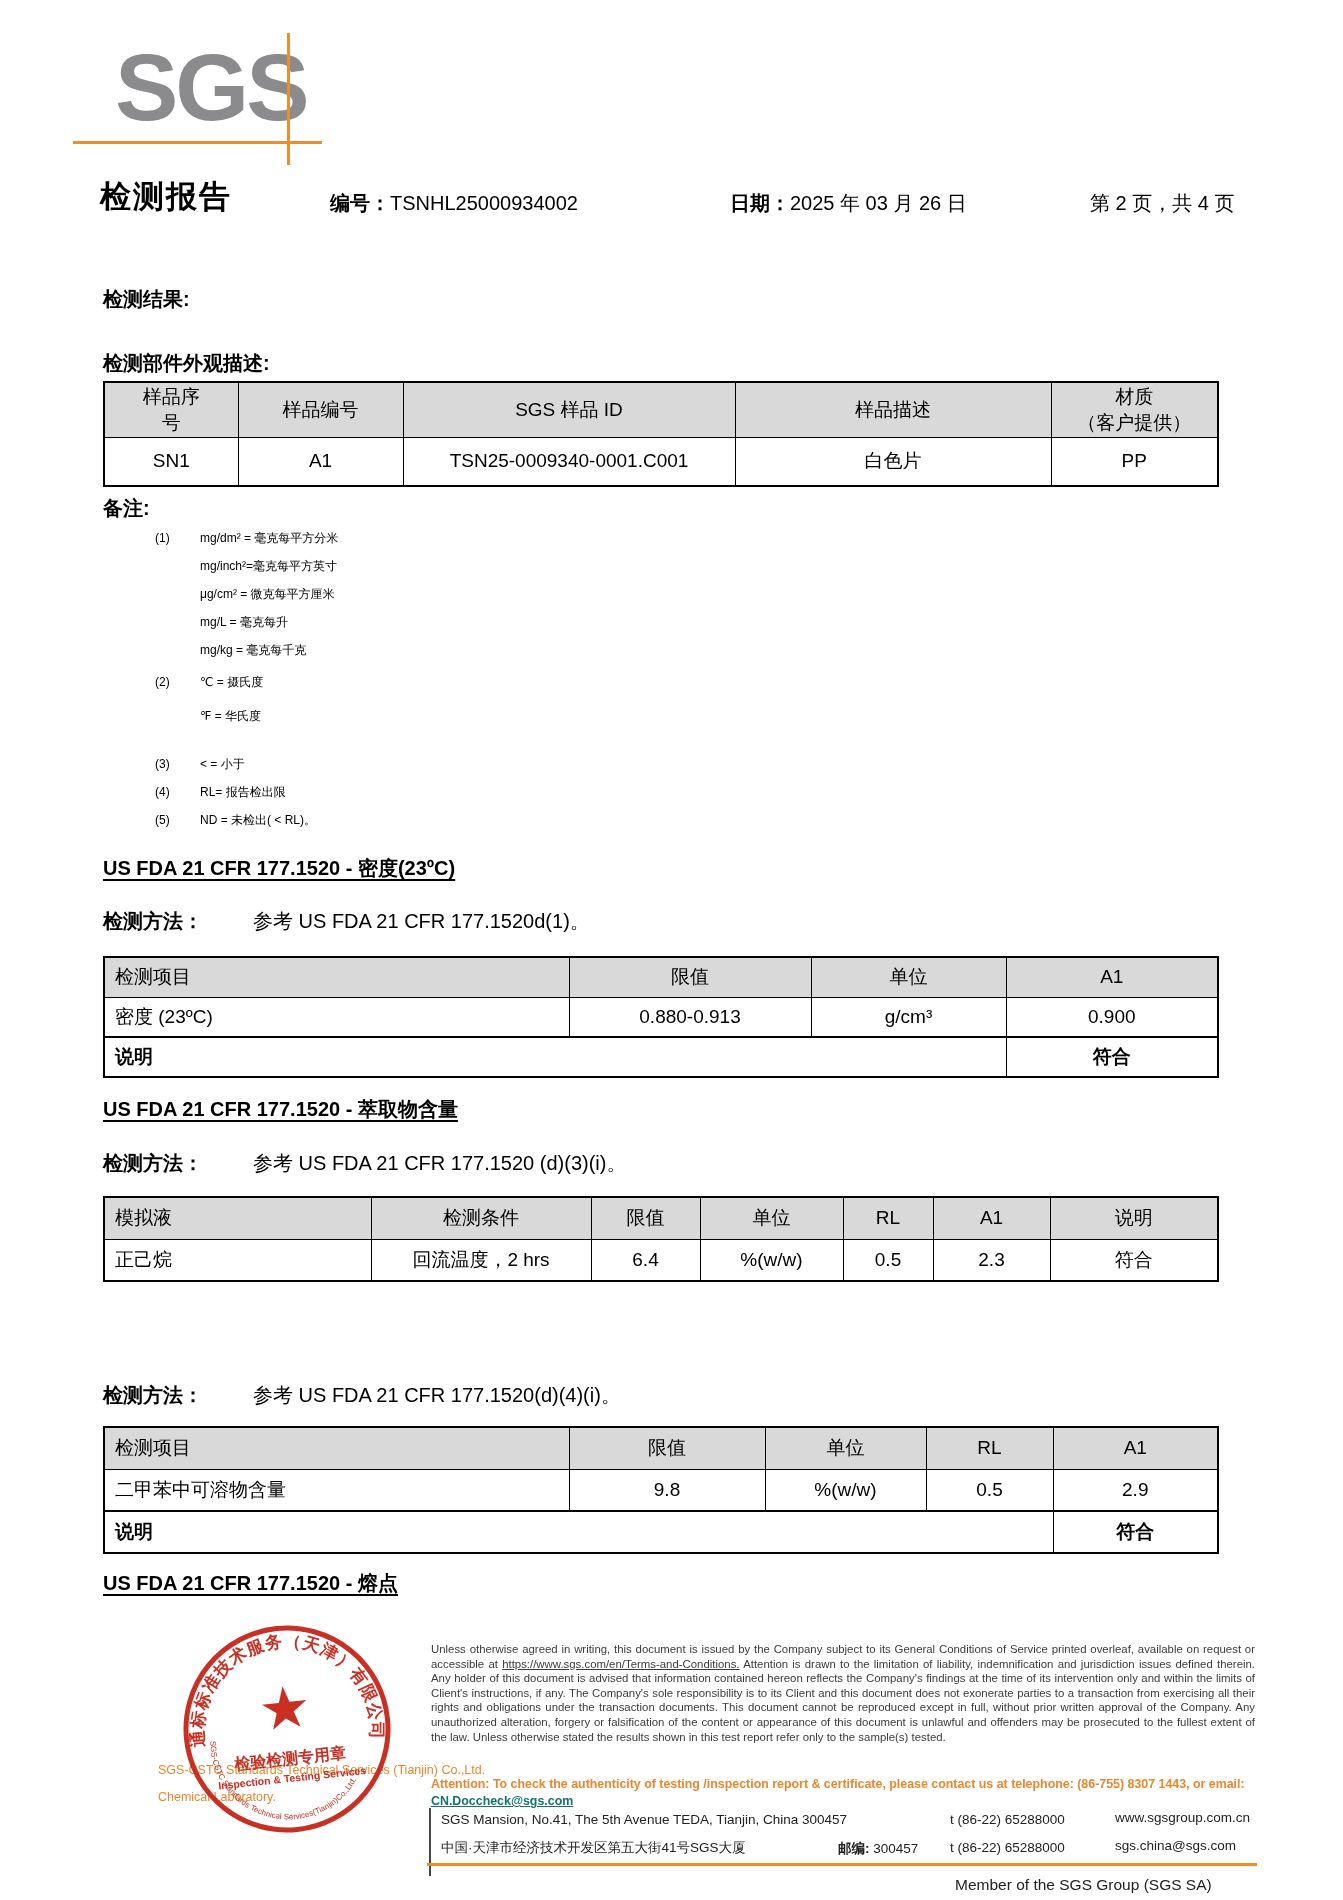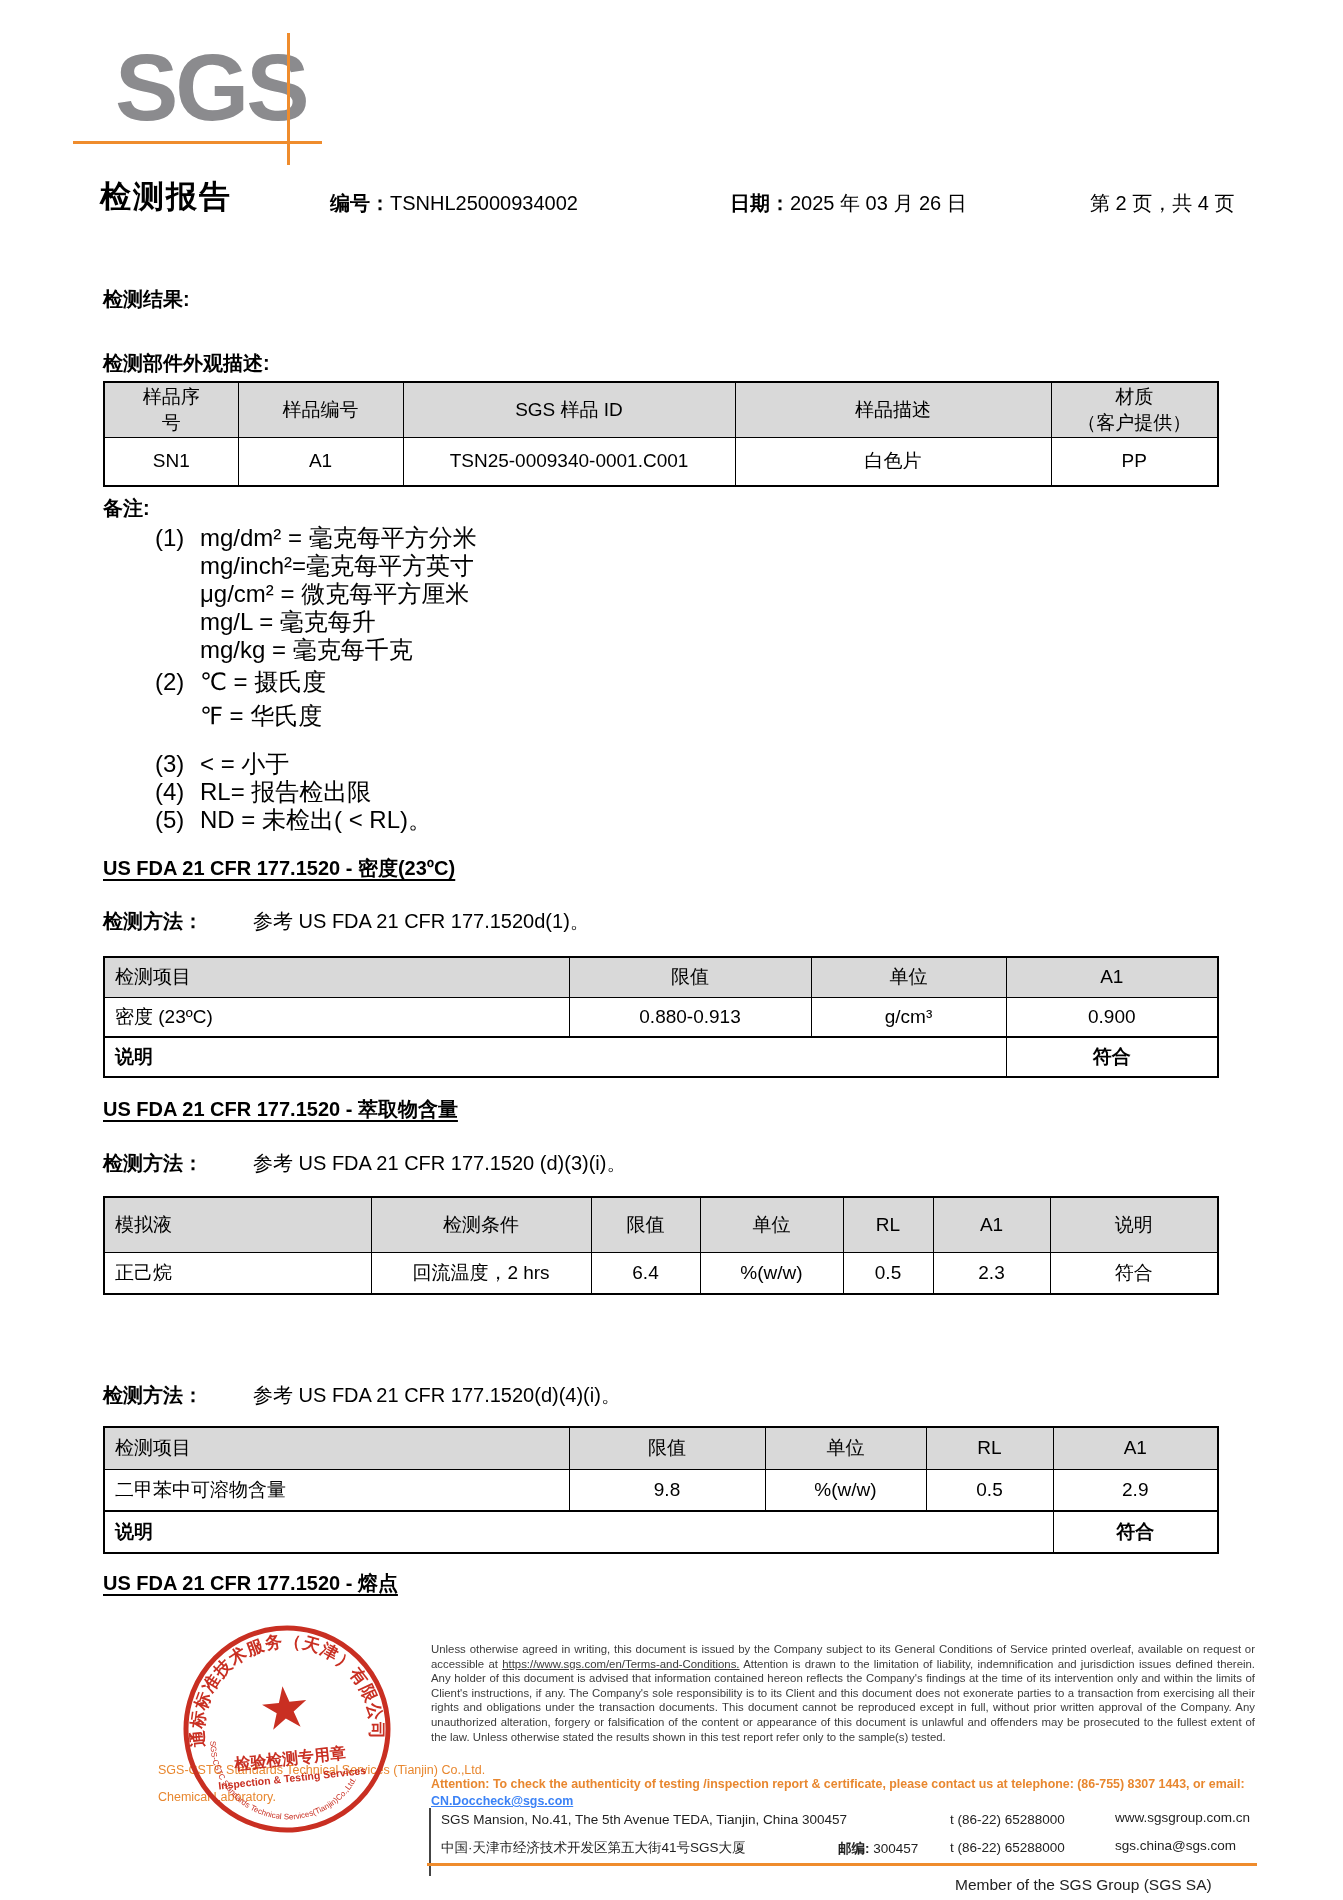--- a/index.html
+++ b/index.html
@@ -19,21 +19,21 @@
   .sec-head{font-size:20px;font-weight:bold;text-decoration:underline;text-underline-offset:4px;text-decoration-thickness:2px;}
   .method-val{font-size:20px;margin-left:50px;font-weight:normal;}
   
   table.rep{border-collapse:collapse;table-layout:fixed;width:1114px;font-size:19px;}
   table.rep td{border:1px solid #000;text-align:center;padding:1px 6px;overflow:hidden;}
   table.rep{border:2px solid #000;}
   table.rep td.hd{background:#d9d9d9;}
   table.rep td.lft{text-align:left;padding-left:10px;}
   table.rep td.notetop{border-top:2px solid #000;}
   
-  .rmk-row{line-height:28px;font-size:24px;white-space:nowrap;}
+  .rmk-row{line-height:28px;font-size:12px;white-space:nowrap;}
   .rmk-no{display:inline-block;width:45px;}
   
   .disc{font-size:11.4px;line-height:14.6px;color:#3b3b3b;text-align:justify;}
   .disc a{color:#3b3b3b;text-decoration:underline;}
   .attn{font-size:12.4px;line-height:17px;color:#e8872f;font-weight:bold;}
   .attn .em{text-decoration:underline;}
   .addr{font-size:13.5px;color:#222;white-space:nowrap;}
   .member{font-size:15.5px;color:#222;}
   .orange-co{font-size:12.5px;color:#e8872f;white-space:nowrap;}
   .stamp-wrap{transform:rotate(-6deg);}
@@ -147,21 +147,21 @@
     <colgroup>
         <col style="width:267px">
         <col style="width:220px">
         <col style="width:109px">
         <col style="width:143px">
         <col style="width:90px">
         <col style="width:117px">
         <col style="width:168px">
       </colgroup>
     <tbody>
-        <tr style="height:55px;padding-left:48px;">
+        <tr style="height:42px;padding-left:48px;">
       <td class="hd lft">模拟液</td>
       <td class="hd">检测条件</td>
       <td class="hd">限值</td>
       <td class="hd">单位</td>
       <td class="hd">RL</td>
       <td class="hd">A1</td>
       <td class="hd">说明</td>
     </tr>
     <tr style="height:42px;">
       <td class="lft">正己烷</td>
@@ -230,21 +230,21 @@
         <textPath href="#arcBot" startOffset="4"><tspan>SGS-CSTC Standards Technical Services(Tianjin)Co.,Ltd.</tspan></textPath>
       </text>
     </svg>
   </div>
 
   <div class="abs disc" style="left:431px;top:1642px;width:824px;">
     <span>Unless otherwise agreed in writing, this document is issued by the Company subject to its General Conditions of Service printed overleaf, available on request or accessible at </span><a href="#">https://www.sgs.com/en/Terms-and-Conditions.</a><span> Attention is drawn to the limitation of liability, indemnification and jurisdiction issues defined therein. Any holder of this document is advised that information contained hereon reflects the Company's findings at the time of its intervention only and within the limits of Client's instructions, if any. The Company's sole responsibility is to its Client and this document does not exonerate parties to a transaction from exercising all their rights and obligations under the transaction documents. This document cannot be reproduced except in full, without prior written approval of the Company. Any unauthorized alteration, forgery or falsification of the content or appearance of this document is unlawful and offenders may be prosecuted to the fullest extent of the law. Unless otherwise stated the results shown in this test report refer only to the sample(s) tested.</span>
   </div>
 
   <div class="abs attn" style="left:431px;top:1776px;width:824px;">
-    <span>Attention: To check the authenticity of testing /inspection report &amp; certificate, please contact us at telephone: (86-755) 8307 1443, or email: </span><a href="#" class="em" style="color:#3b82f6;">CN.Doccheck@sgs.com</a>
+    <span>Attention: To check the authenticity of testing /inspection report &amp; certificate, please contact us at telephone: (86-755) 8307 1443, or email: </span><a href="#" class="em" style="color:#0f766e;">CN.Doccheck@sgs.com</a>
   </div>
 
   <div class="abs" style="left:429px;top:1808px;width:1.5px;height:68px;background:#444;"></div>
 
   <div class="abs addr" style="left:441px;top:1812px;">
     <span>SGS Mansion, No.41, The 5th Avenue TEDA, Tianjin, China 300457</span>
   </div>
   <div class="abs addr" style="left:950px;top:1812px;">t (86-22) 65288000</div>
   <div class="abs addr" style="left:1115px;top:1810px;">www.sgsgroup.com.cn</div>
 

